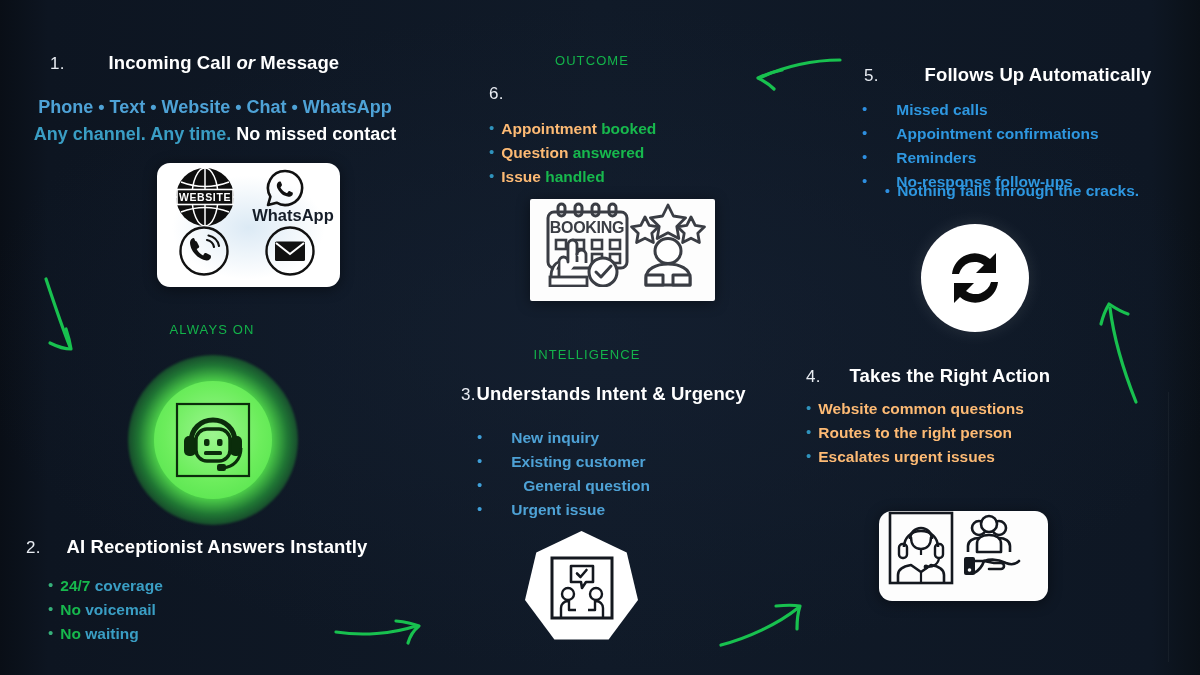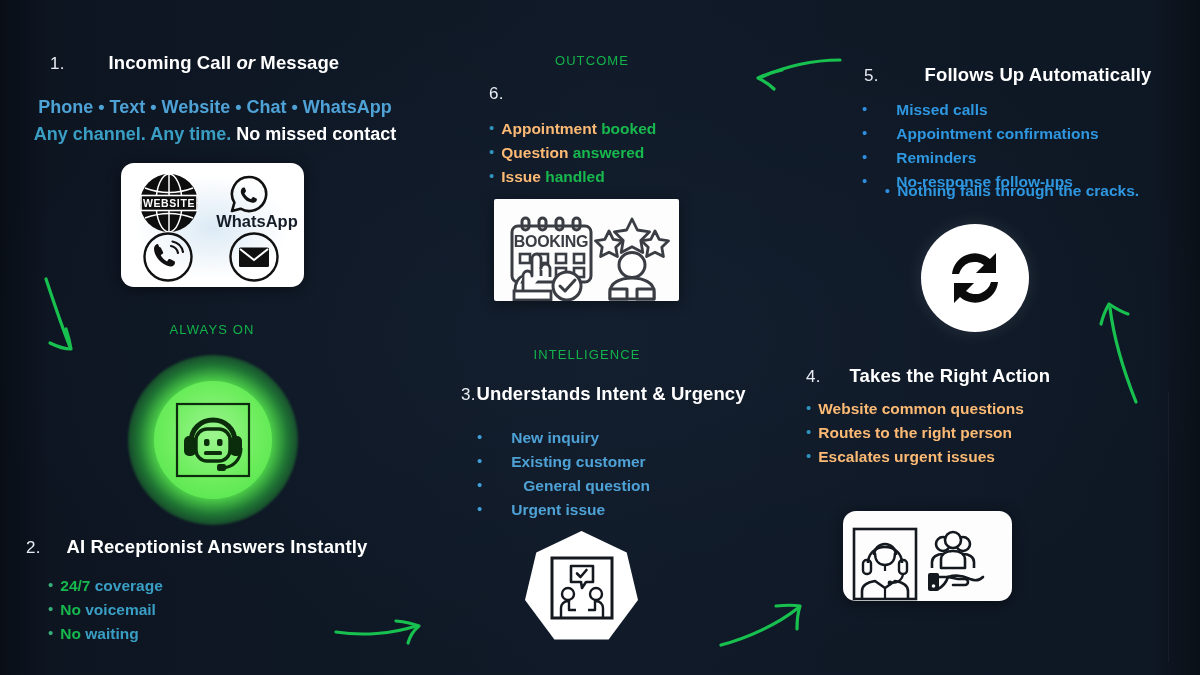--- a/index.html
+++ b/index.html
@@ -55,21 +55,21 @@
   .teal  { color:#3a9ec4; }
   .teal2 { color:#fdba74; }
   .green { color:#17b84d; }
   .white { color:#ffffff; }
 
   .plain-line { font-size:18px; font-weight:700; line-height:1.52; }
 
   
   .card-white {
     background:#fdfdfd;
-    display:flex; align-items:flex-end; justify-content:center;
+    display:flex; align-items:flex-start; justify-content:center;margin-left:36px;
   }
   .card-rounded { border-radius:13px; }
   .card-sharp   { border-radius:2px; }
   .card-shadow  { box-shadow:0 2px 14px rgba(0,0,0,0.45); }
 
   .card-channels {
     background:
       radial-gradient(ellipse 58% 58% at 50% 52%, #dceaf5 0%, #ffffff 72%);
   }
 

